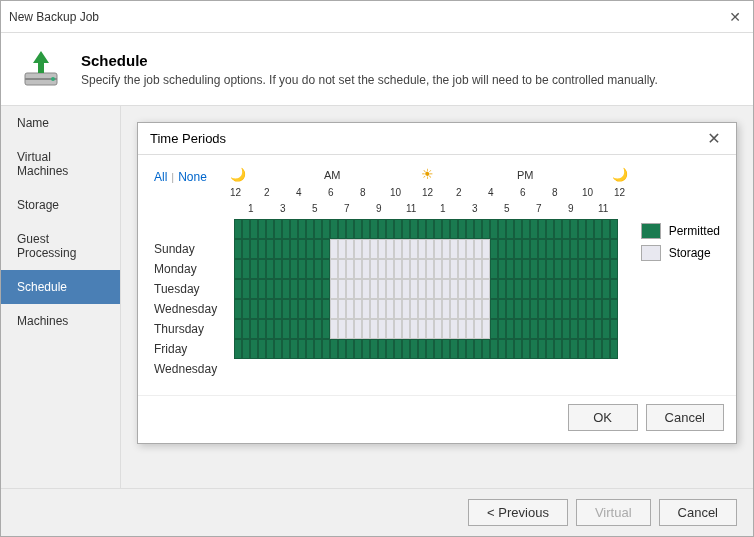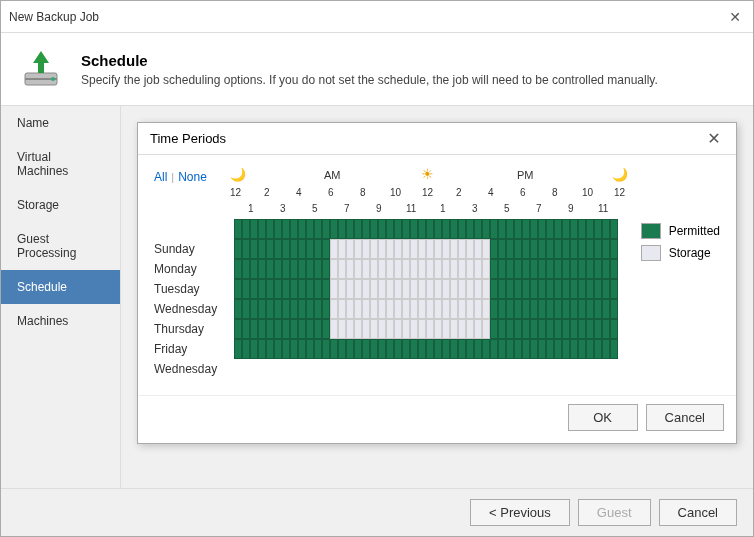--- a/index.html
+++ b/index.html
@@ -768,16 +768,16 @@
         <div class="dialog-footer">
           <button class="btn">OK</button>
           <button class="btn">Cancel</button>
         </div>
       </div>
     </div>
   </div>
 
   <div class="bottom-footer">
     <button class="btn">&lt; Previous</button>
-    <button class="btn disabled" disabled="">Guest</button>
+    <button class="btn disabled" disabled="">Virtual</button>
     <button class="btn">Cancel</button>
   </div>
 </div>
 
 </body></html>

